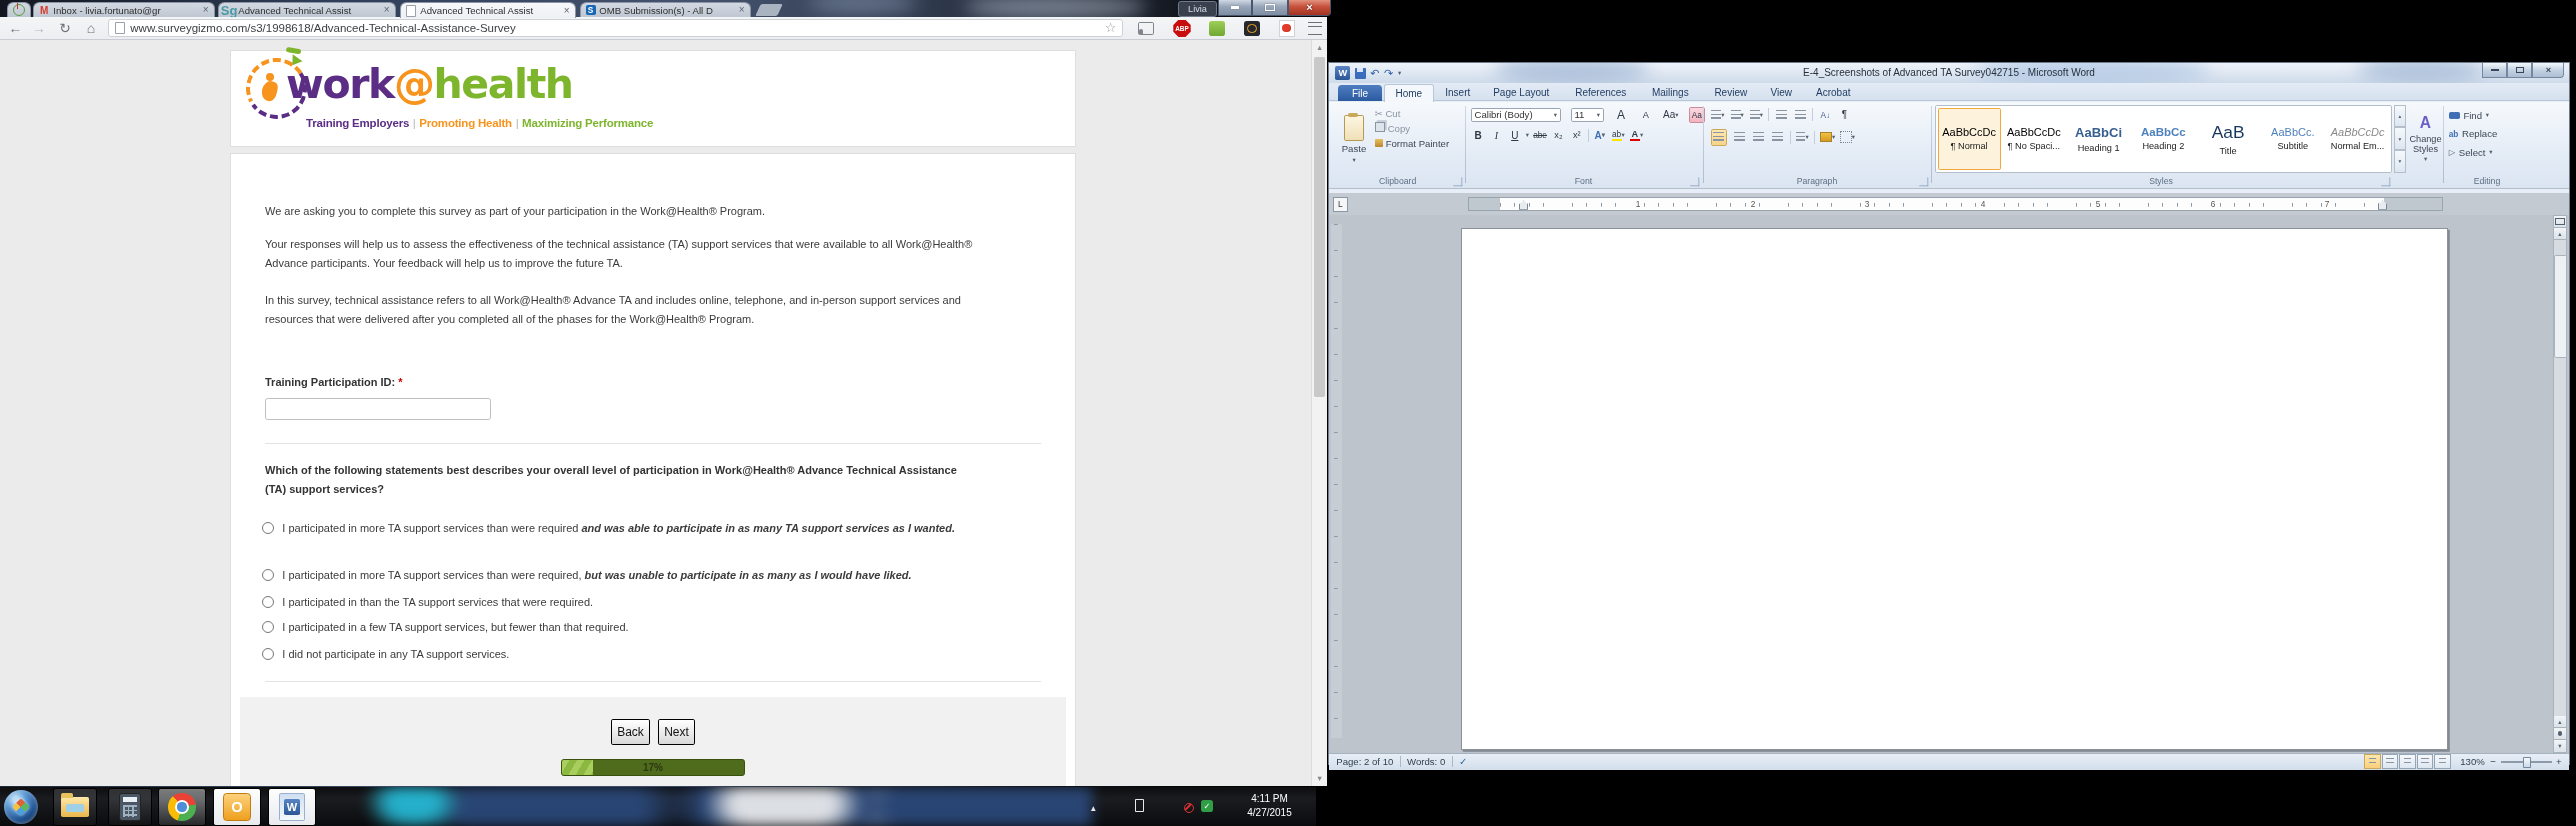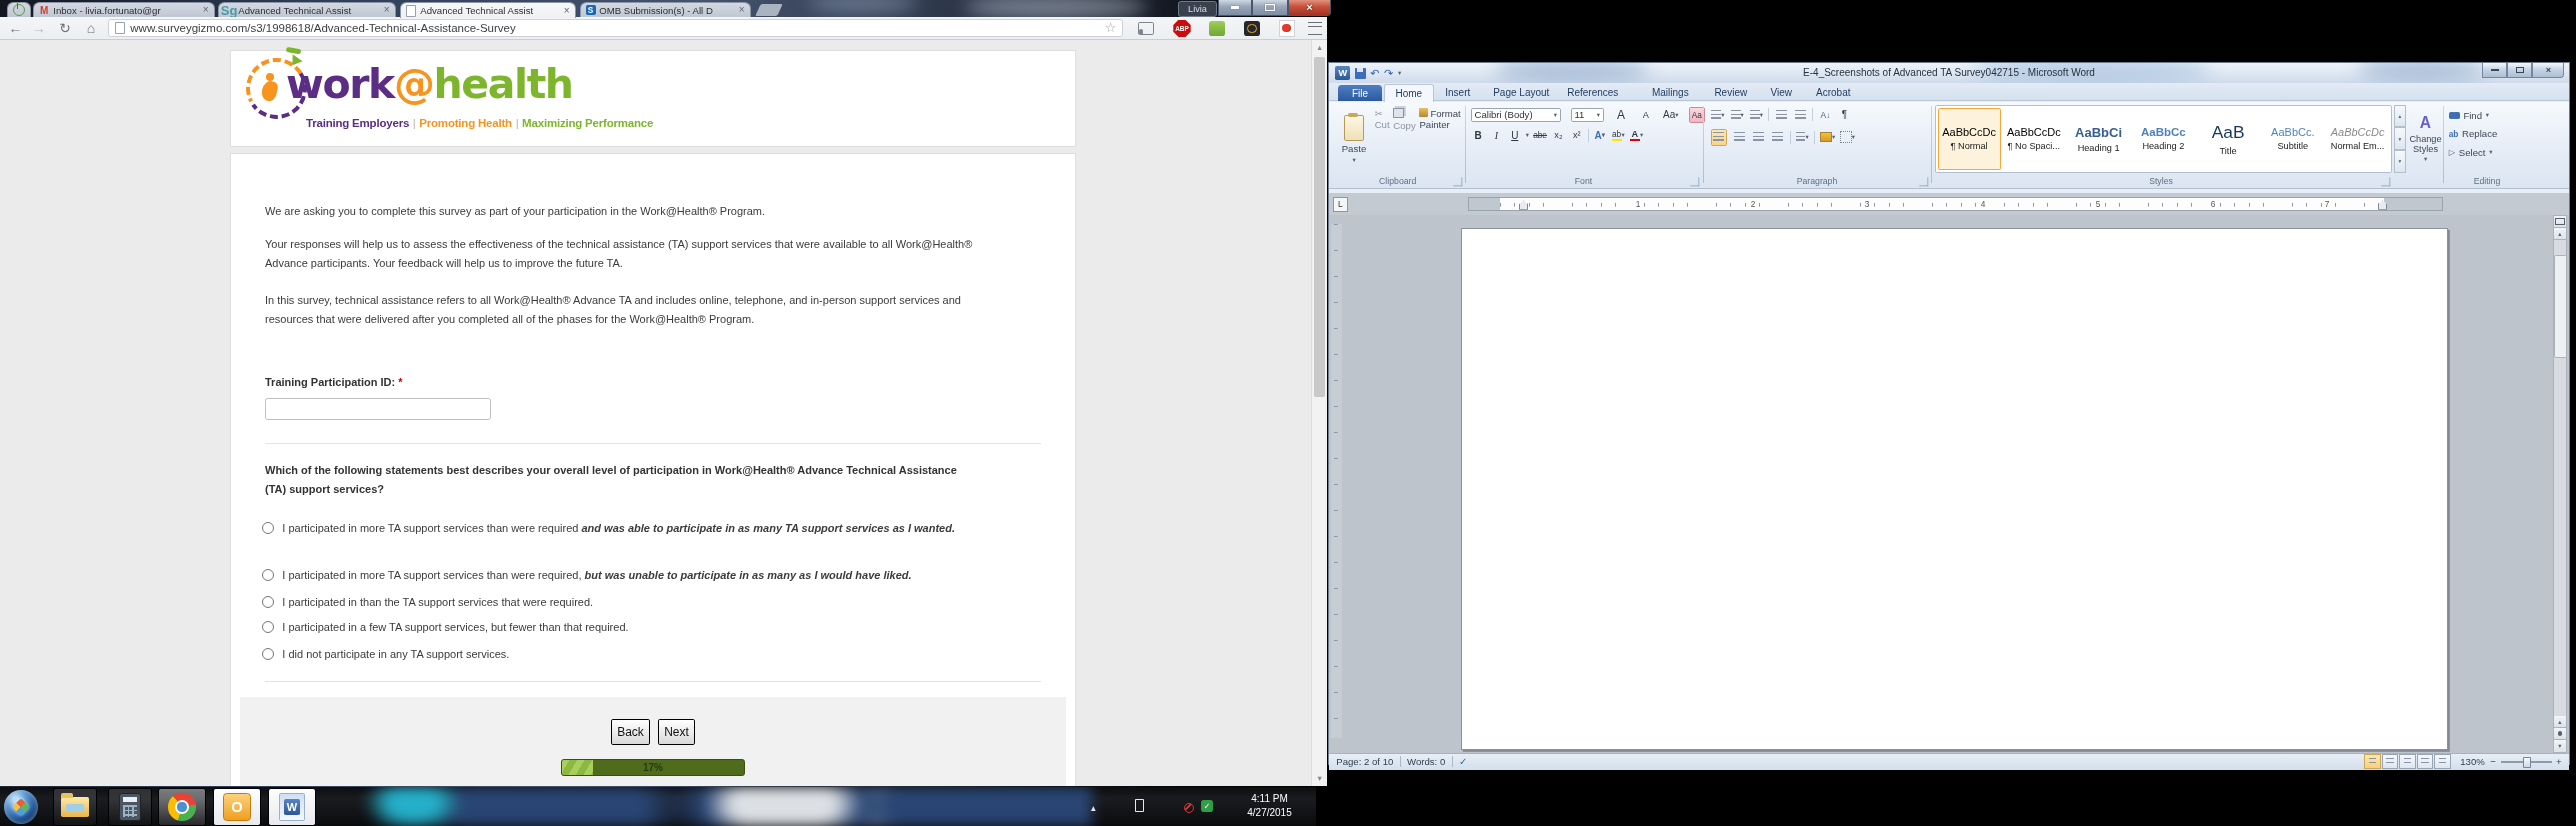--- a/index.html
+++ b/index.html
@@ -409,36 +409,36 @@
             <span class="x">×</span>
           </div>
       </div>
     </div>
 
     <div id="wtabs" class="abs">
       <div class="wtab file" style="left:9.2px;width:40px;">File</div>
       <div class="wtab active" style="left:55px;width:44px;">Home</div>
       <div class="wtab" style="left:106px;width:42px;">Insert</div>
       <div class="wtab" style="left:154px;width:73px;">Page Layout</div>
-      <div class="wtab" style="left:227px;width:70px;">References</div>
+      <div class="wtab" style="left:235px;width:70px;">References</div>
       <div class="wtab" style="left:312px;width:55px;">Mailings</div>
       <div class="wtab" style="left:375px;width:50px;">Review</div>
       <div class="wtab" style="left:431px;width:39px;">View</div>
       <div class="wtab" style="left:477px;width:51px;">Acrobat</div>
     </div>
 
     <div id="wribbon" class="abs">
 
       <div class="rgroup" style="left:3.7px;width:130px;">
         <div class="bigbtn abs" style="left:1.8px;top:3.7px;width:37px;height:66px;">
           <span class="clipic"></span>
           <span>Paste</span>
           <span class="dd">▾</span>
         </div>
-        <div class="abs" style="left:42px;top:5.5px;display:flex;flex-direction:row;gap:3.7px;">
+        <div class="abs" style="left:42px;top:5.5px;display:flex;flex-direction:column;gap:3.7px;">
           <div class="rtxt" style="color:#8a94a2;"><span>✂</span> <span>Cut</span></div>
           <div class="rtxt" style="color:#8a94a2;"><span style="display:inline-block;width:8.3px;height:8.3px;border:0.9px solid #8a94a2;background:#dde4ec;box-shadow:1.8px -1.8px 0 #c5cdd8;"></span> <span>Copy</span></div>
           <div class="rtxt"><span style="display:inline-block;width:8.3px;height:8.3px;background:linear-gradient(#e8c25c,#b9852e);border-radius:0.9px;"></span> <span>Format Painter</span></div>
         </div>
         <div class="rglabel">Clipboard</div>
         <div class="launcher"></div>
       </div>
       <div class="rgdiv" style="left:136px;"></div>
 
       <div class="rgroup" style="left:138px;width:233px;">

